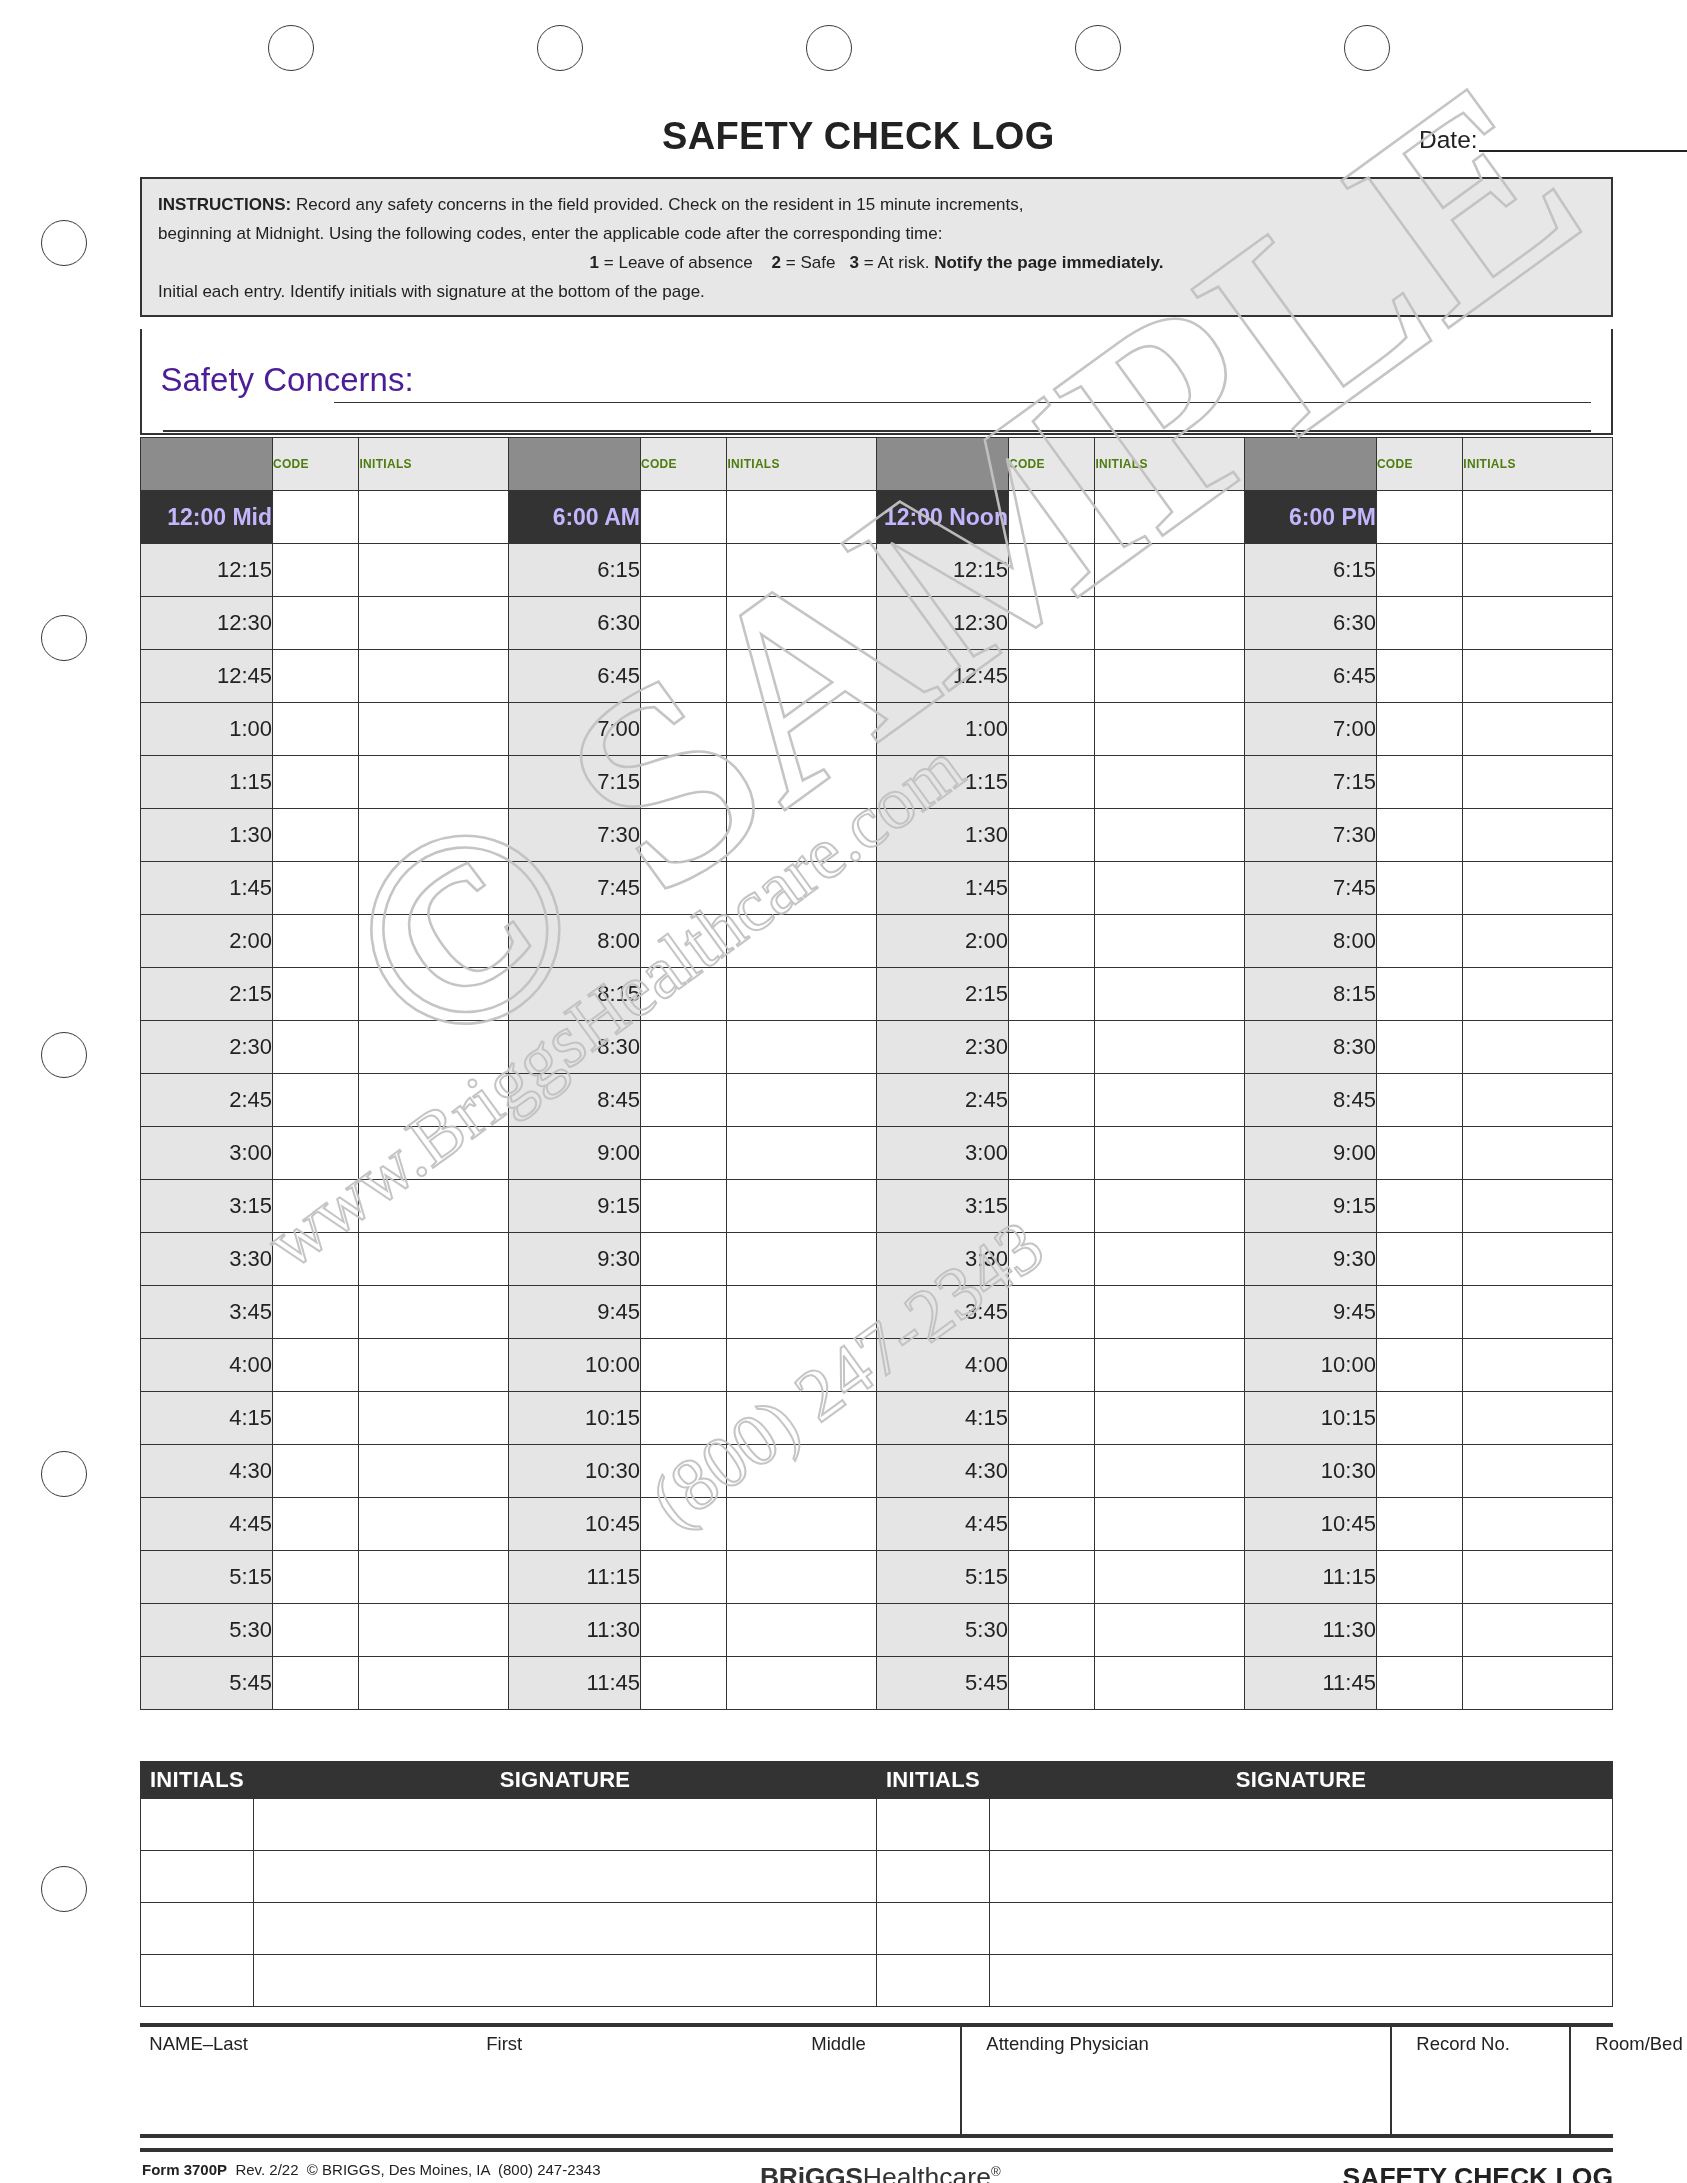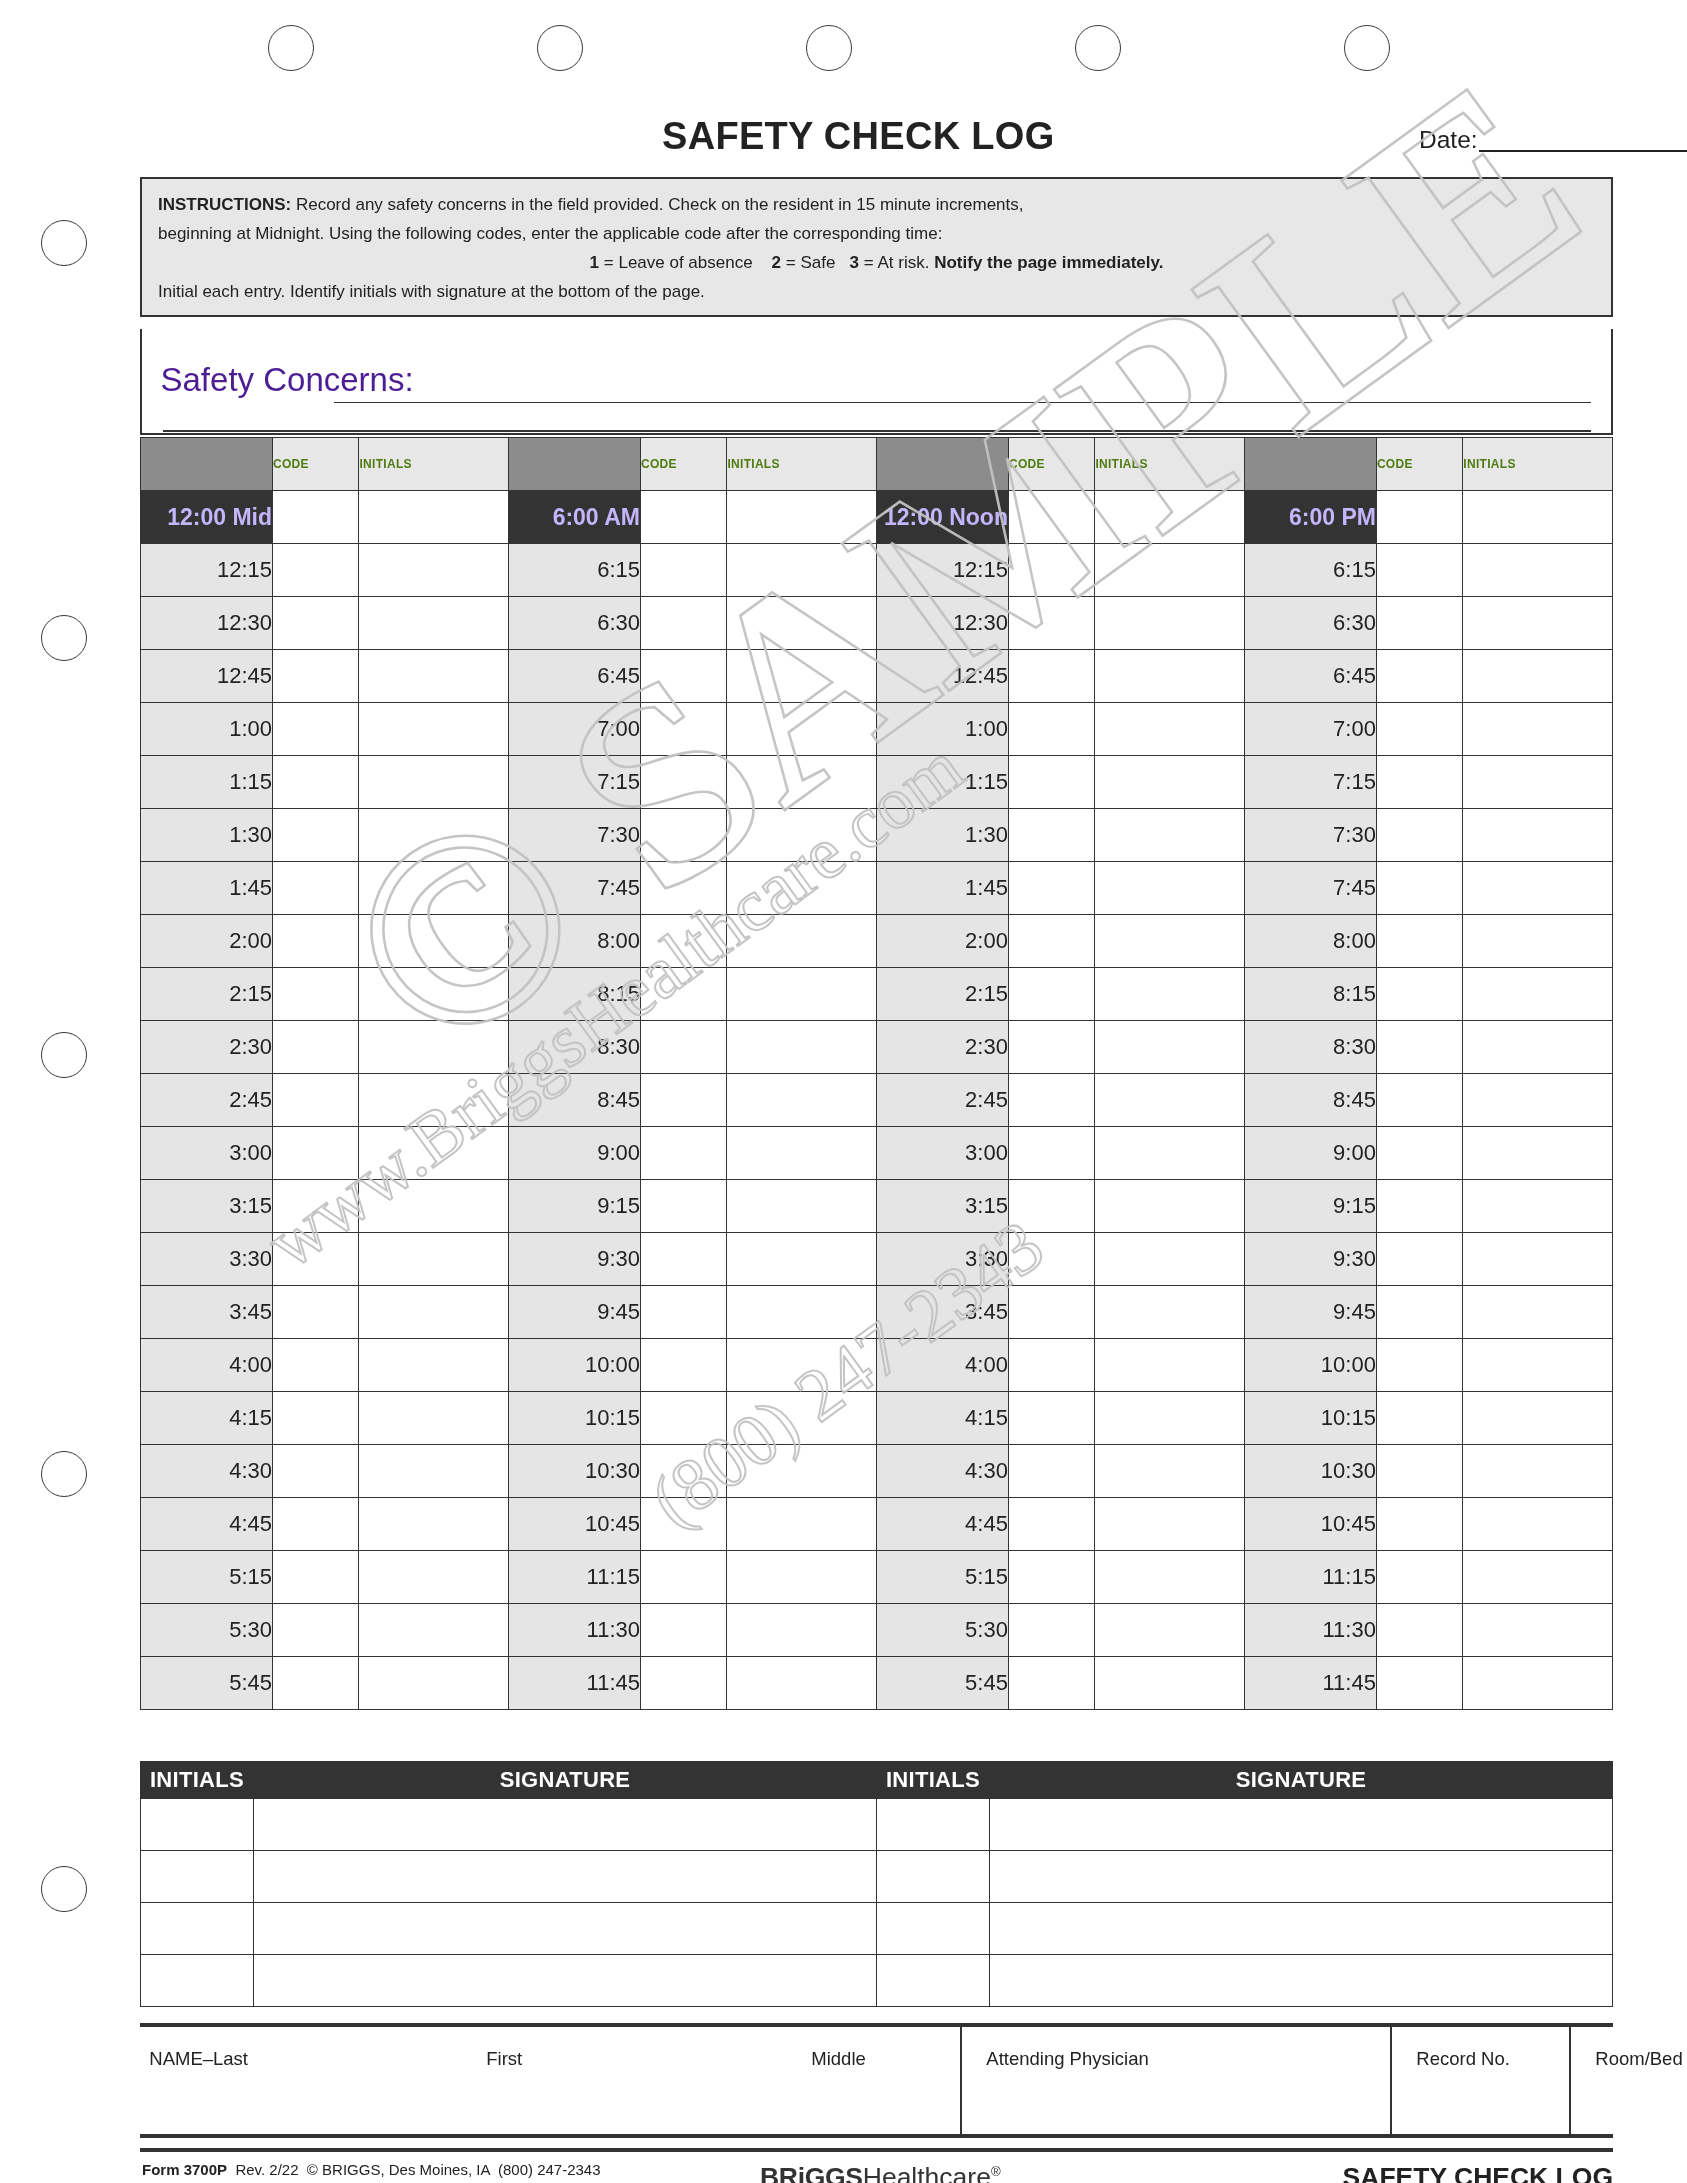--- a/index.html
+++ b/index.html
@@ -128,21 +128,21 @@
   .patient-box{
     position:absolute;left:140px;width:1473px;height:115px;
     border-top:4.6px solid #333;border-bottom:4.6px solid #333;
     box-sizing:border-box;background:#fff;
   }
   .pfield{
     position:absolute;top:0;height:100%;
     box-sizing:border-box;
   }
   .pfield span{
-    position:absolute;left:9.3px;top:21px;font-size:18.5px;color:#222;white-space:nowrap;
+    position:absolute;left:9.3px;top:6px;font-size:18.5px;color:#222;white-space:nowrap;
   }
   .pdiv{position:absolute;top:0;height:100%;border-left:2px solid #333;}
 
   
   .foot-rule{
     position:absolute;left:140px;width:1473px;border-top:4.6px solid #333;
   }
   .foot-left{
     position:absolute;left:142px;font-size:15px;color:#222;line-height:21px;white-space:nowrap;
   }

